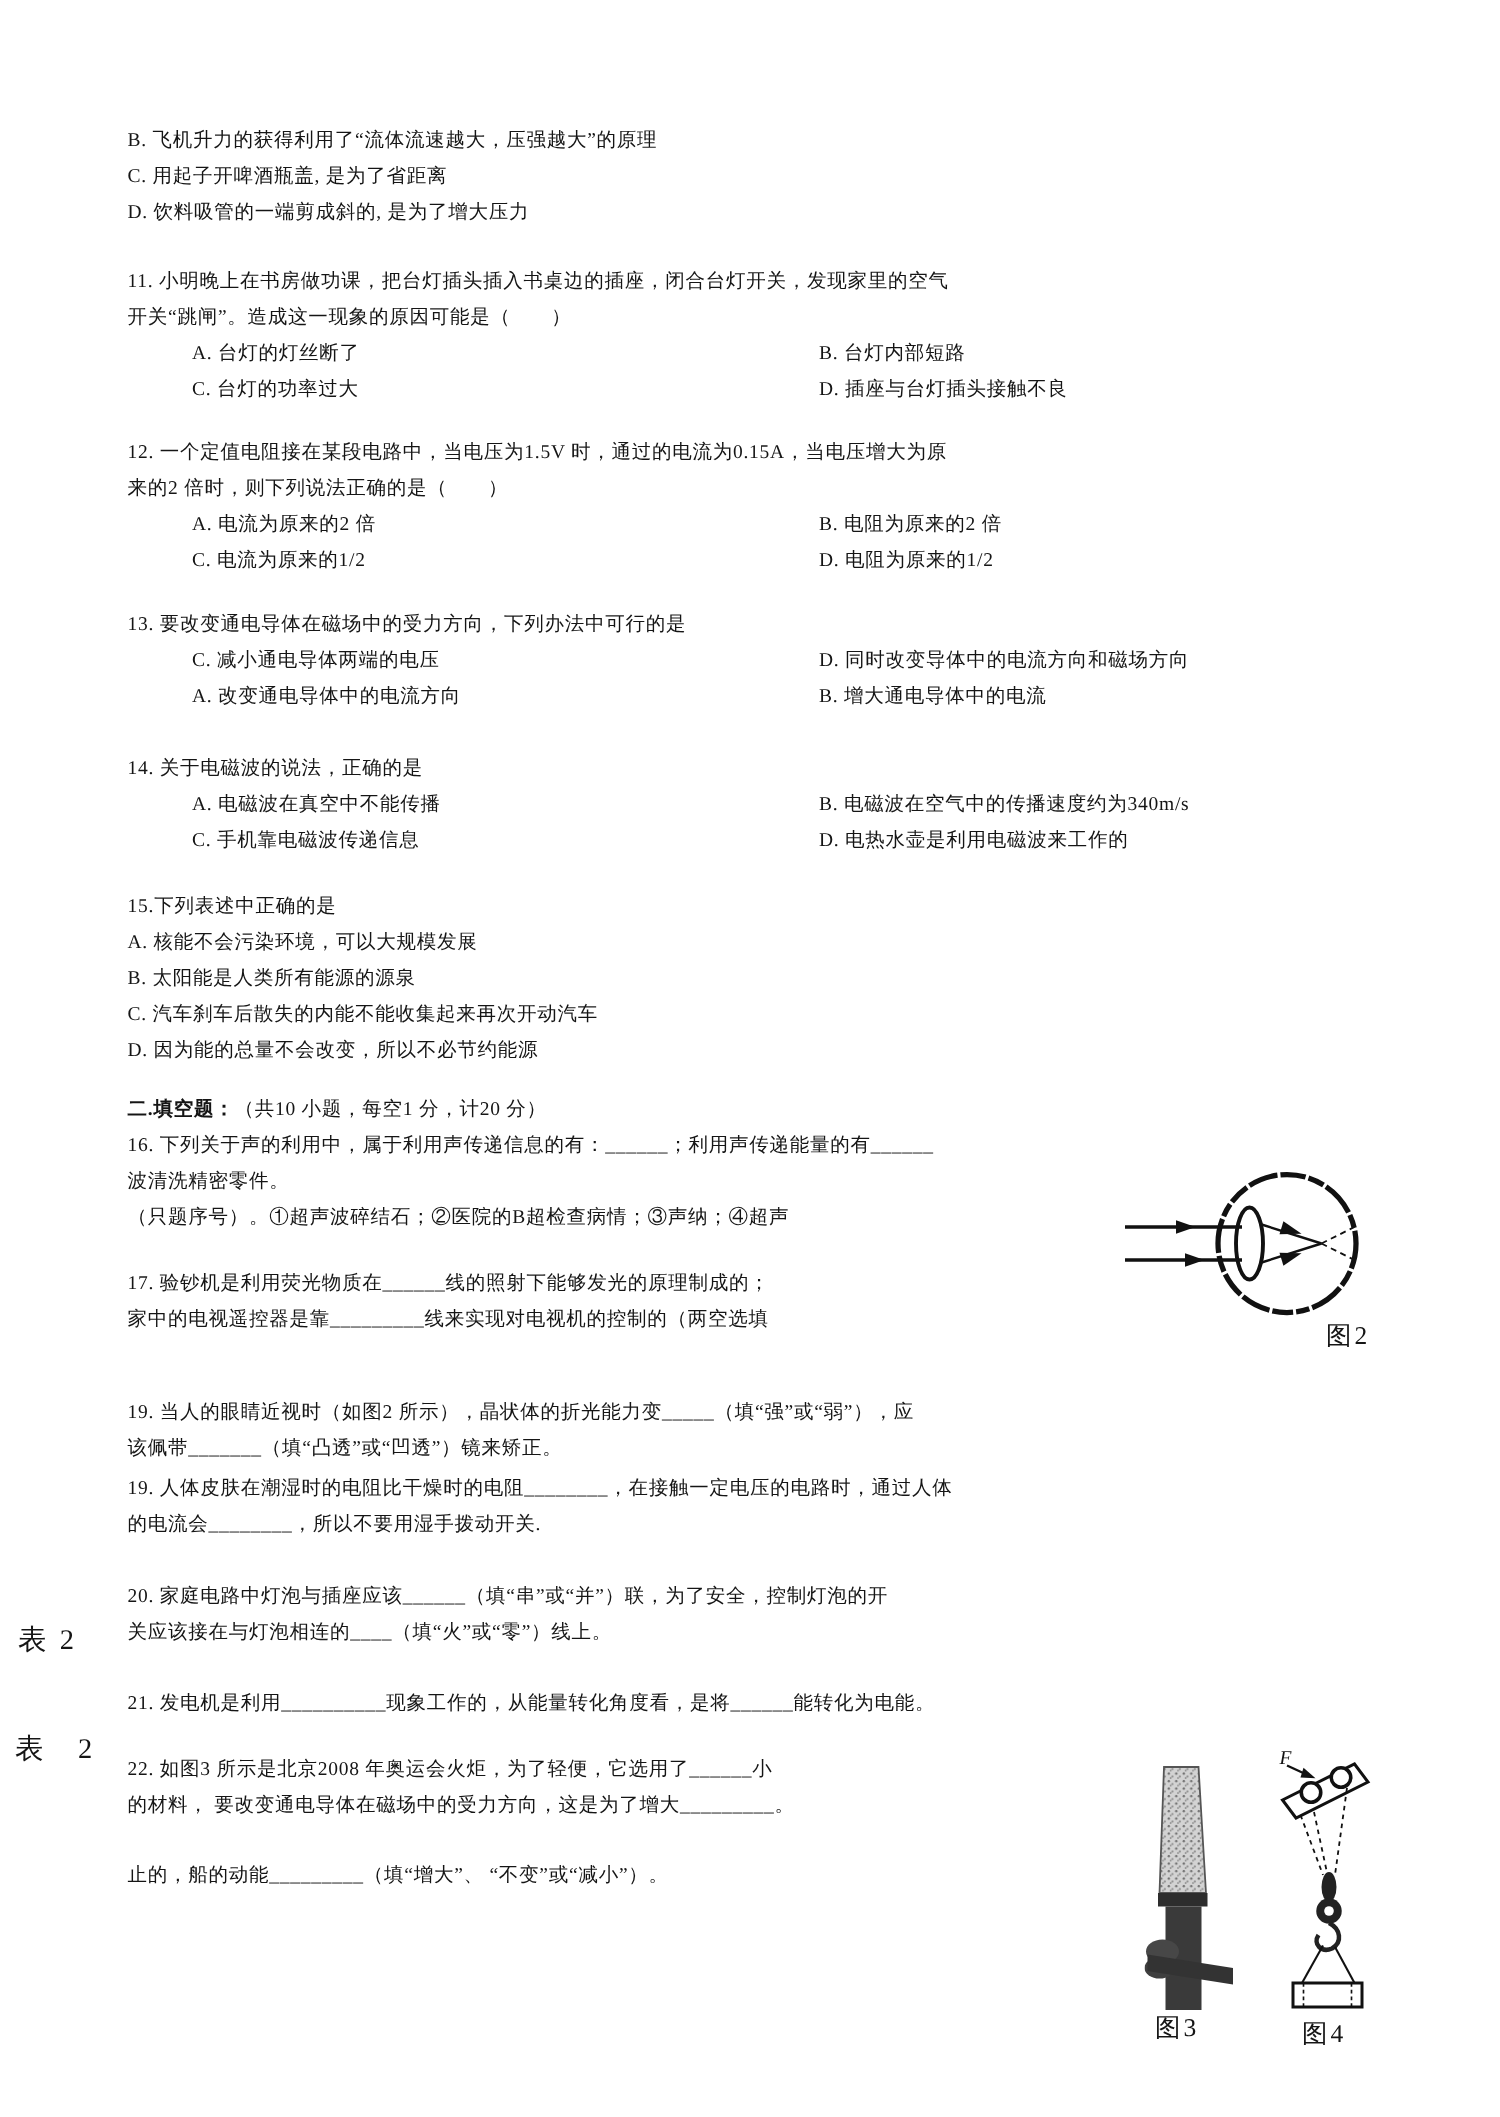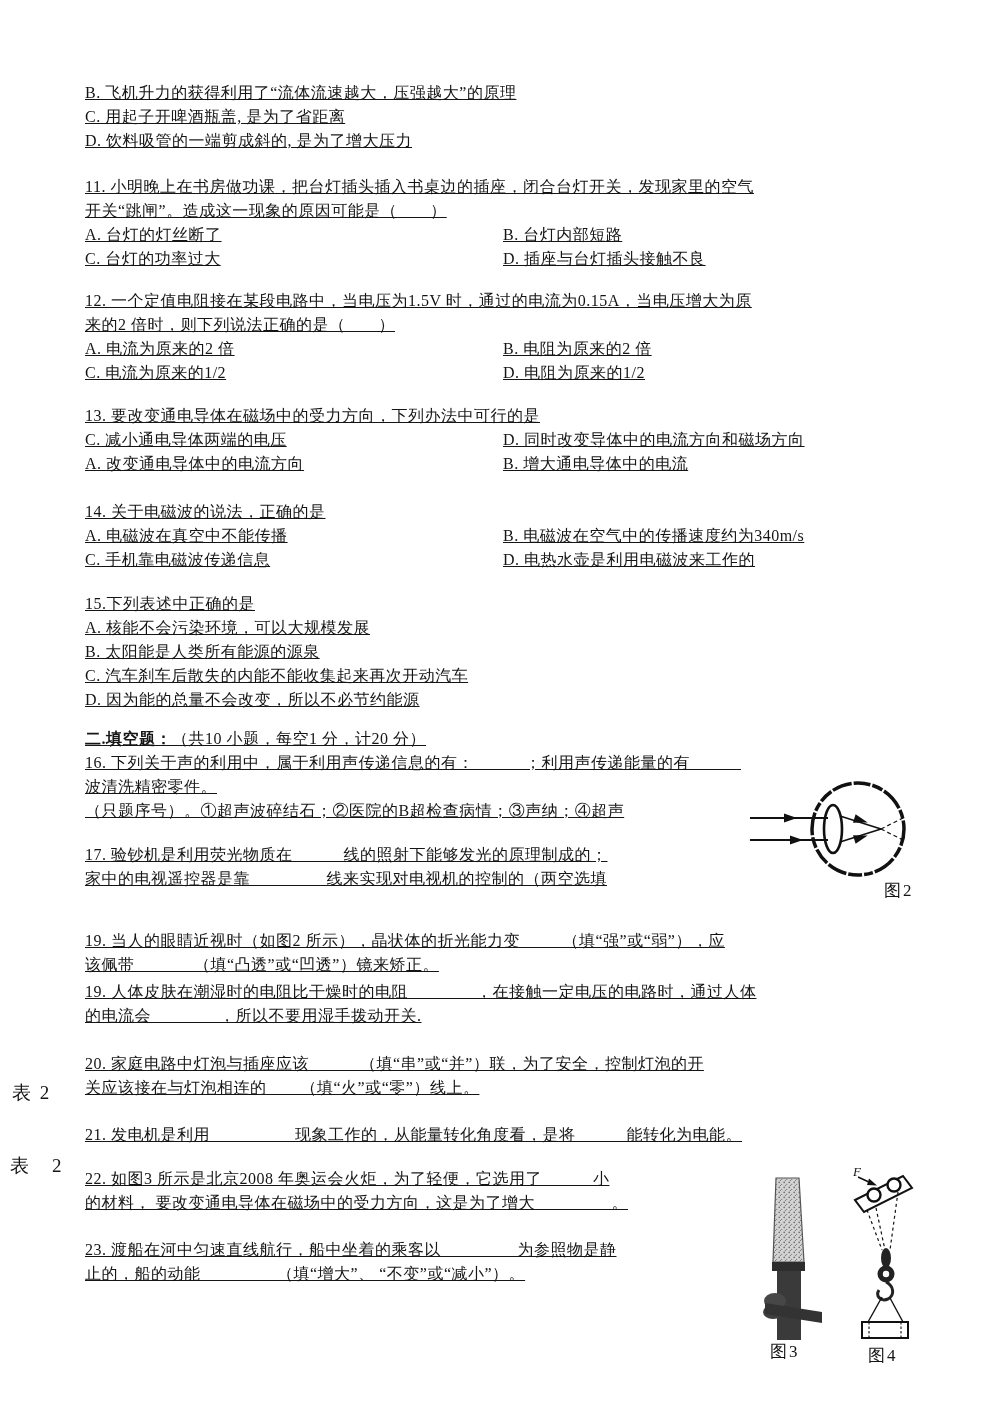--- a/index.html
+++ b/index.html
@@ -2,23 +2,23 @@
 <html><head>
 <meta charset="utf-8">
 <style>
   html,body{margin:0;padding:0;}
   body{
     width:1000px;height:1411px;position:relative;background:#ffffff;
     font-family:"Liberation Serif","DejaVu Serif",serif;
     color:#151515;overflow:hidden;
   }
   .blk{position:absolute;left:85px;}
-  .ln,.row{height:24px;line-height:24px;font-size:16px;white-space:pre;letter-spacing:.5px;text-decoration:underline;}
+  .ln,.row{height:24px;line-height:24px;font-size:13px;white-space:pre;letter-spacing:.5px;}
   .row{display:flex;}
-  .row .c1{width:390px;white-space:pre;}
+  .row .c1{width:390px;white-space:pre;margin-left:43px;}
   .row .c2{white-space:pre;margin-left:28px;}
   .bold{font-weight:bold;}
   .marginnote{position:absolute;font-size:19px;letter-spacing:2px;white-space:pre;}
   .figwrap{position:absolute;}
   .figlabel{position:absolute;font-size:17px;letter-spacing:2px;white-space:pre;}
 </style>
 </head>
 <body>
 
 <div class="blk" style="top:81px">
@@ -118,21 +118,20 @@
 <div class="blk" style="top:1123px">
   <div class="ln">21. 发电机是利用__________现象工作的，从能量转化角度看，是将______能转化为电能。</div>
 </div>
 
 <div class="blk" style="top:1167px">
   <div class="ln">22. 如图3 所示是北京2008 年奥运会火炬，为了轻便，它选用了______小</div>
   <div class="ln">的材料， 要改变通电导体在磁场中的受力方向，这是为了增大_________。</div>
 </div>
 
 <div class="blk" style="top:1238px">
-  <div class="ln">23. 渡船在河中匀速直线航行，船中坐着的乘客以_________为参照物是静</div>
   <div class="ln">止的，船的动能_________（填“增大”、 “不变”或“减小”）。</div>
 </div>
 
 <div class="marginnote" style="left:12px;top:1080px">表 2</div>
 <div class="marginnote" style="left:10px;top:1153px">表　2</div>
 
 <div class="figwrap" style="left:748px;top:776px;width:180px;height:104px">
   <svg width="180" height="104" viewBox="0 0 180 104">
     <circle cx="110" cy="53" r="46" fill="#fff" stroke="#111" stroke-width="3.5" stroke-dasharray="17 2 11 2 23 2 9 2 14 2 20 2"></circle>
     <ellipse cx="85" cy="53" rx="9" ry="24" fill="#fff" stroke="#111" stroke-width="2.6"></ellipse>

